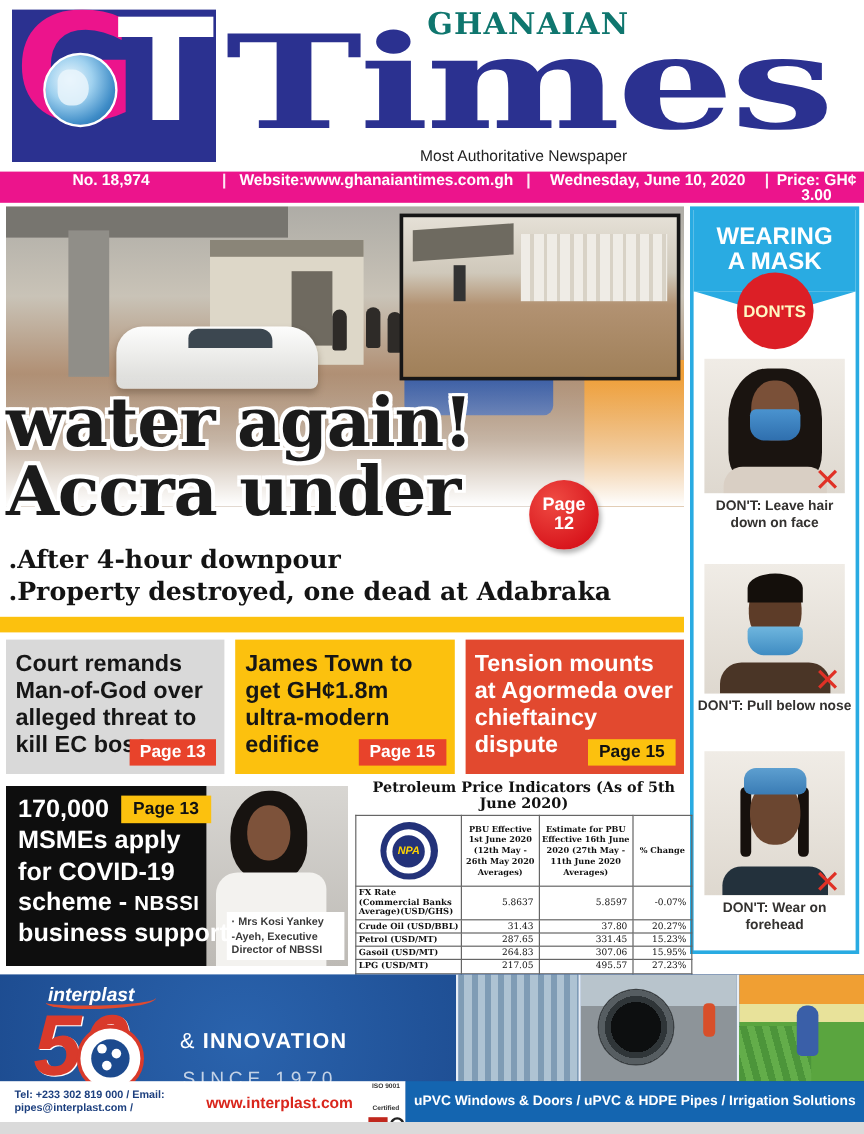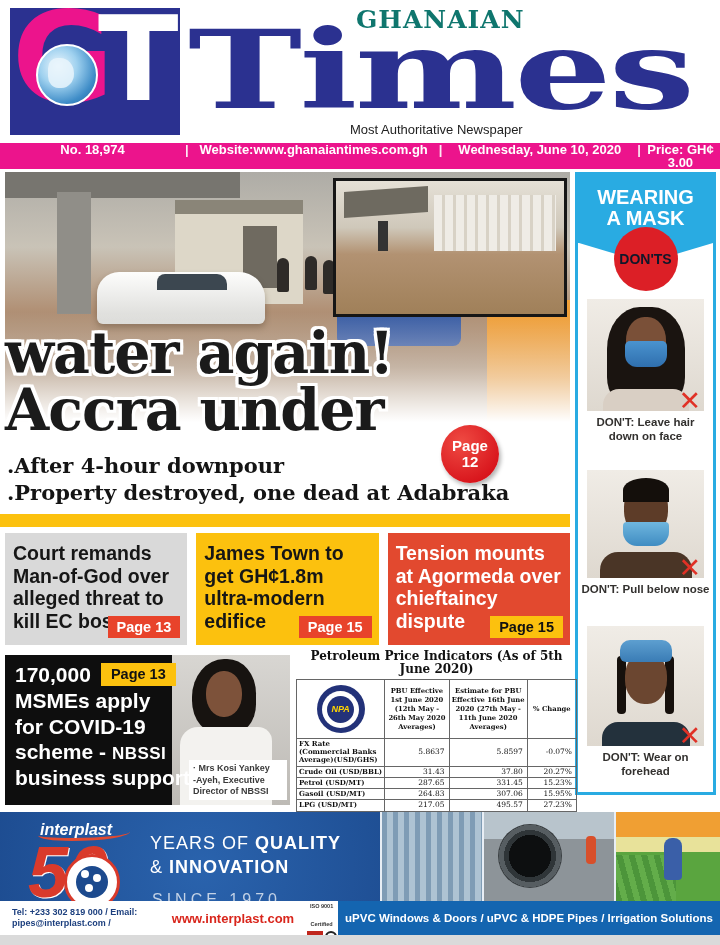--- a/index.html
+++ b/index.html
@@ -42,31 +42,31 @@
   .lp-fade{position:absolute;left:0;bottom:0;width:565px;height:110px;
            background:linear-gradient(180deg,rgba(255,255,255,0),rgba(255,255,255,.55) 60%,#fff);}
   .inset{position:absolute;left:328px;top:6px;width:234px;height:139px;border:3px solid #161616;box-sizing:border-box;overflow:hidden;
          background:linear-gradient(180deg,#e5e0d6 0%,#cfc8ba 35%,#b29272 55%,#a08059 100%);}
   .in-roof{position:absolute;left:8px;top:8px;width:84px;height:26px;background:#6e6a60;transform:skewY(-4deg);}
   .in-wall{position:absolute;left:98px;top:14px;width:122px;height:56px;background:repeating-linear-gradient(90deg,#efece6 0 8px,#d8d2c6 8px 11px);}
   .in-person{position:absolute;left:42px;top:40px;width:10px;height:30px;background:#333;}
   .headline{position:absolute;left:0;top:152px;font-family:"DejaVu Serif",serif;font-weight:bold;color:#1b1b1b;
             font-size:57px;line-height:1.0;letter-spacing:-1px;
             text-shadow:-3px -3px 0 #fff,3px -3px 0 #fff,-3px 3px 0 #fff,3px 3px 0 #fff,0 -3px 0 #fff,0 3px 0 #fff,-3px 0 0 #fff,3px 0 0 #fff;}
-  .page12{position:absolute;left:436px;top:253px;width:58px;height:58px;border-radius:50%;
+  .page12{position:absolute;left:436px;top:228px;width:58px;height:58px;border-radius:50%;
           background:radial-gradient(circle at 35% 30%,#ef4b43,#d8151c 75%);color:#fff;text-align:center;
           font:bold 15px/1.05 "Liberation Sans",sans-serif;padding-top:13px;box-sizing:border-box;box-shadow:2px 3px 4px rgba(0,0,0,.3);}
   .bullets{position:absolute;left:2px;top:280px;font:bold 21px/1.3 "DejaVu Serif",serif;color:#141414;}
 
   
   .mask-panel{position:absolute;left:575px;top:172px;width:141px;height:623px;border:3px solid #29abe2;box-sizing:border-box;background:#fff;}
   .mp-header{height:68px;background:#29abe2;color:#fff;text-align:center;font:bold 20px/1.05 "Liberation Sans",sans-serif;padding-top:12px;box-sizing:border-box;}
   .mp-v{width:0;height:0;border-left:67px solid transparent;border-right:67px solid transparent;border-top:20px solid #29abe2;margin:0 auto;}
   .mp-circle{position:absolute;left:50%;top:52px;transform:translateX(-50%);width:64px;height:64px;border-radius:50%;
-             background:#dc1f26;color:#0f172a;display:flex;align-items:center;justify-content:center;font:bold 14px "Liberation Sans",sans-serif;}
+             background:#dc1f26;color:#fef9c3;display:flex;align-items:center;justify-content:center;font:bold 14px "Liberation Sans",sans-serif;}
   .mask-item{margin-top:26px;}
   .mi-1{margin-top:36px;} .mi-3{margin-top:30px;}
   .mask-photo{position:relative;margin:0 9px;height:112px;background:linear-gradient(#f0ece6,#ded8cf);overflow:hidden;}
   .mi-2 .mask-photo{height:108px;} .mi-3 .mask-photo{height:120px;}
   .xmark{position:absolute;right:3px;bottom:-3px;color:#e03126;font-size:27px;font-weight:bold;font-family:"DejaVu Sans",sans-serif;line-height:1;}
   .mask-caption{margin:5px 3px 0;text-align:center;font:bold 11.5px/1.2 "Liberation Sans",sans-serif;color:#33312f;}
   .ctr{position:absolute;left:50%;transform:translateX(-50%);}
   .p1-hair{top:8px;width:78px;height:100px;background:#1a1410;border-radius:42% 42% 30% 30%;}
   .p1-face{top:18px;width:40px;height:50px;background:#7a5038;border-radius:46% 46% 42% 42%;}
   .p1-mask{top:42px;width:42px;height:26px;background:linear-gradient(#4a93cf,#2f6fae);border-radius:5px 5px 12px 12px;}
@@ -375,21 +375,20 @@
     <div class="pet-note">*PBU - Price Build-Up</div>
   </div>
 
   <div class="ad">
     <div class="ad-swoosh"></div>
     <div class="ad-brand">interplast</div>
     <div class="ad-5">50</div>
     <div class="ad-0">
         <div class="ad-0-core"></div>
       </div>
-    <div class="ad-line ad-line1"><span>YEARS OF </span><span class="ad-bold">QUALITY</span></div>
     <div class="ad-line ad-line2"><span>&amp; </span><span class="ad-bold">INNOVATION</span></div>
     <div class="ad-since">SINCE 1970</div>
     <div class="ad-photos">
       <div class="ph ph-building"></div>
       <div class="ph ph-pipe">
         <div class="pipe-circle"></div>
         <div class="pipe-worker"></div>
       </div>
       <div class="ph ph-farm">
         <div class="farm-figure"></div>

